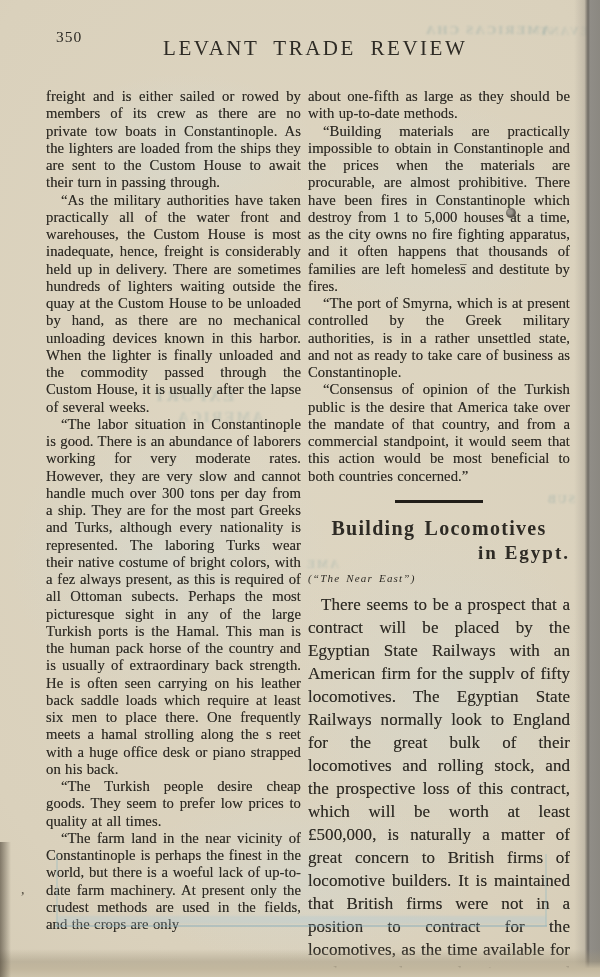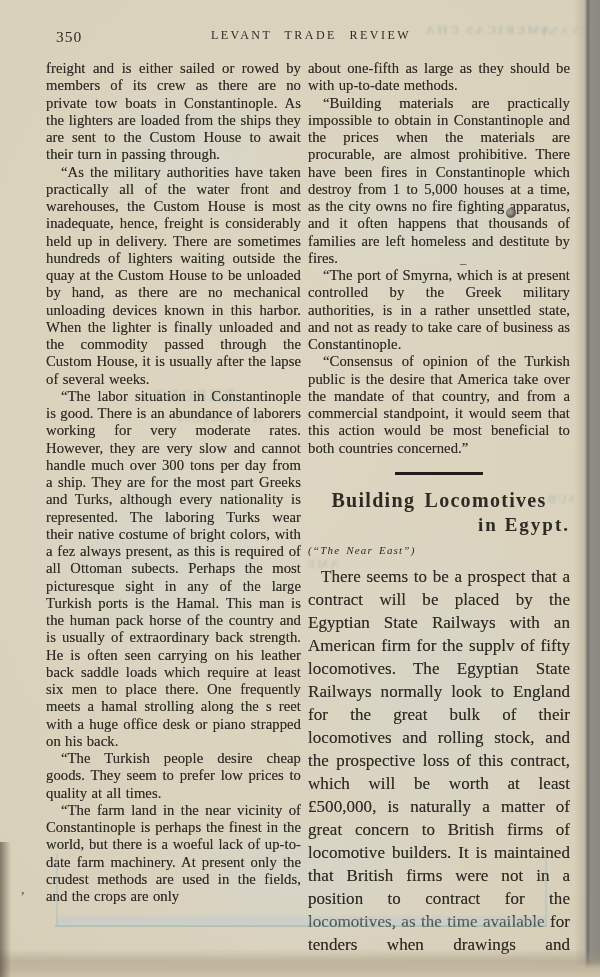--- a/index.html
+++ b/index.html
@@ -13,23 +13,23 @@
   .wash{position:absolute;inset:0;pointer-events:none;
     background:
       radial-gradient(190px 110px at 185px 150px, rgba(206,223,227,0.30), transparent 70%),
       radial-gradient(210px 160px at 430px 210px, rgba(206,223,227,0.26), transparent 70%),
       radial-gradient(230px 210px at 170px 560px, rgba(201,219,225,0.28), transparent 70%),
       radial-gradient(230px 260px at 440px 700px, rgba(201,219,225,0.24), transparent 70%),
       radial-gradient(250px 120px at 300px 880px, rgba(204,221,227,0.28), transparent 70%);
   }
   .header-row{position:absolute;top:28px;left:46px;right:40px;height:22px;}
   .page-number{position:absolute;left:10px;top:0;font-size:15.5px;letter-spacing:1px;}
-  .journal-title{position:absolute;left:50%;top:0;transform:translateX(-46%);
-    font-size:12px;letter-spacing:2.5px;word-spacing:7px;white-space:nowrap;}
-  .col{position:absolute;top:60px;overflow:hidden;}
+  .journal-title{position:absolute;left:50%;top:8px;transform:translateX(-46%);
+    font-size:21px;letter-spacing:2.5px;word-spacing:7px;white-space:nowrap;}
+  .col{position:absolute;top:88px;overflow:hidden;}
   .col-left{left:46px;width:255px;height:872px;}
   .col-right{left:308px;width:262px;height:898px;}
   .body-text p{margin:0;text-align:justify;font-size:14.7px;line-height:17.25px;
     text-indent:15px;letter-spacing:0.05px;word-spacing:0.6px;
     text-shadow:0 0 0.4px rgba(46,43,37,0.55);}
   .body-text p.no-indent{text-indent:0;}
   .art2 p{font-size:17px;line-height:23px;text-indent:13px;word-spacing:0.4px;}
   .rule{width:88px;height:3px;background:#211e19;margin:15px auto 13px;}
   .art-title{text-align:center;font-weight:bold;font-size:20px;line-height:25px;
     letter-spacing:1.3px;word-spacing:3px;margin:0;}

